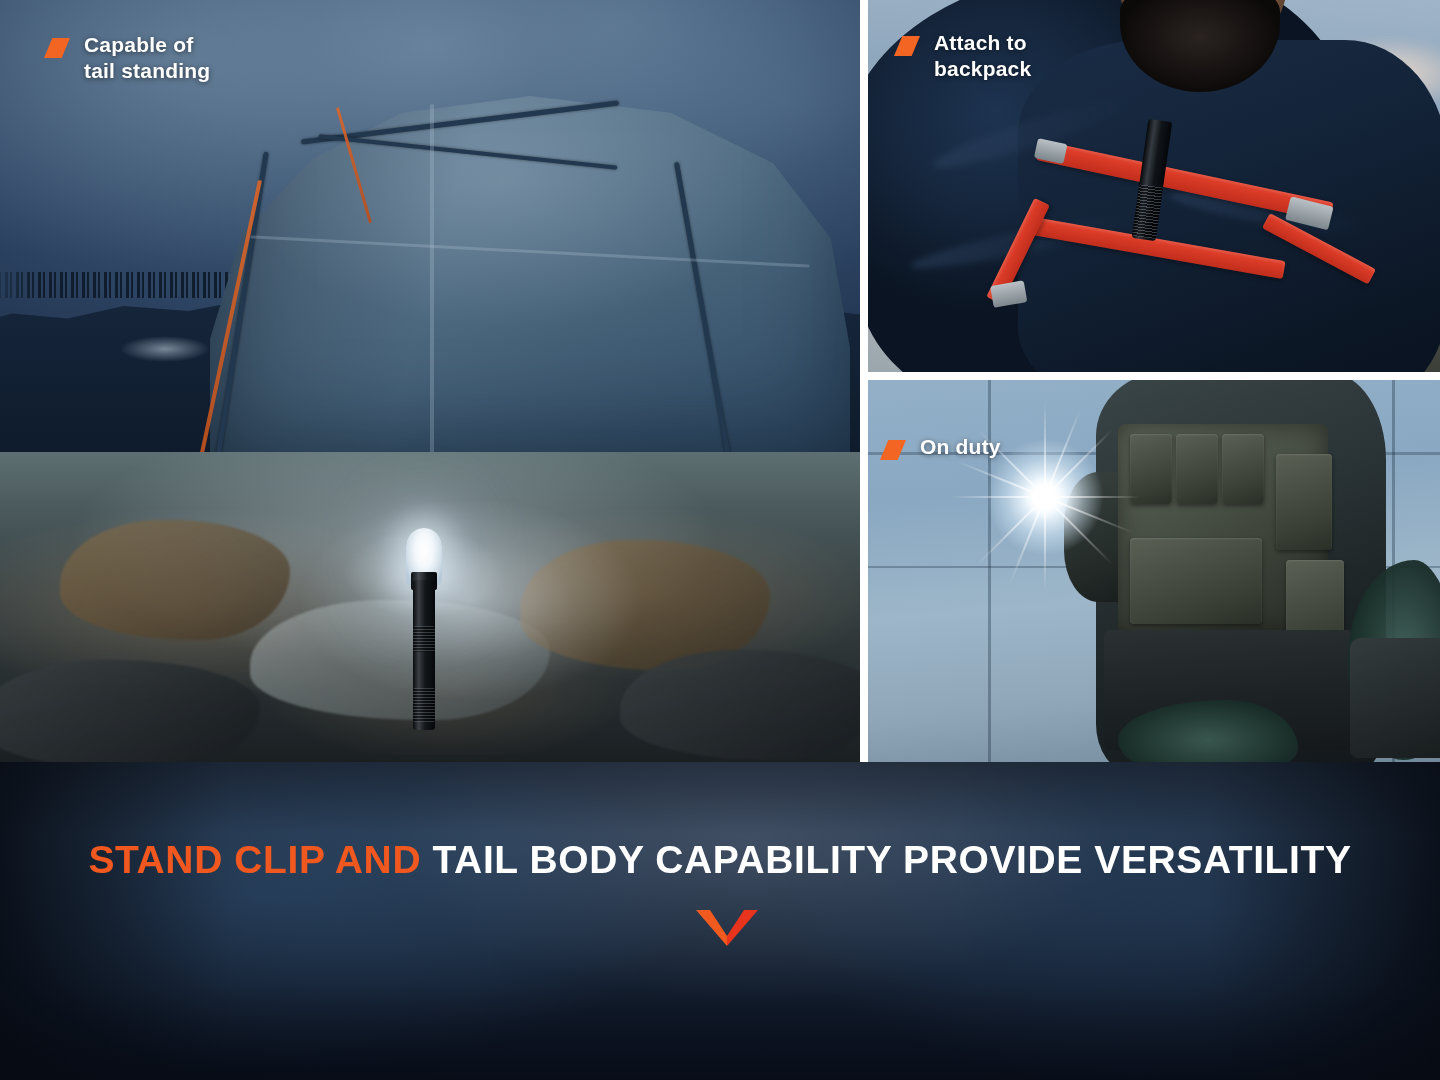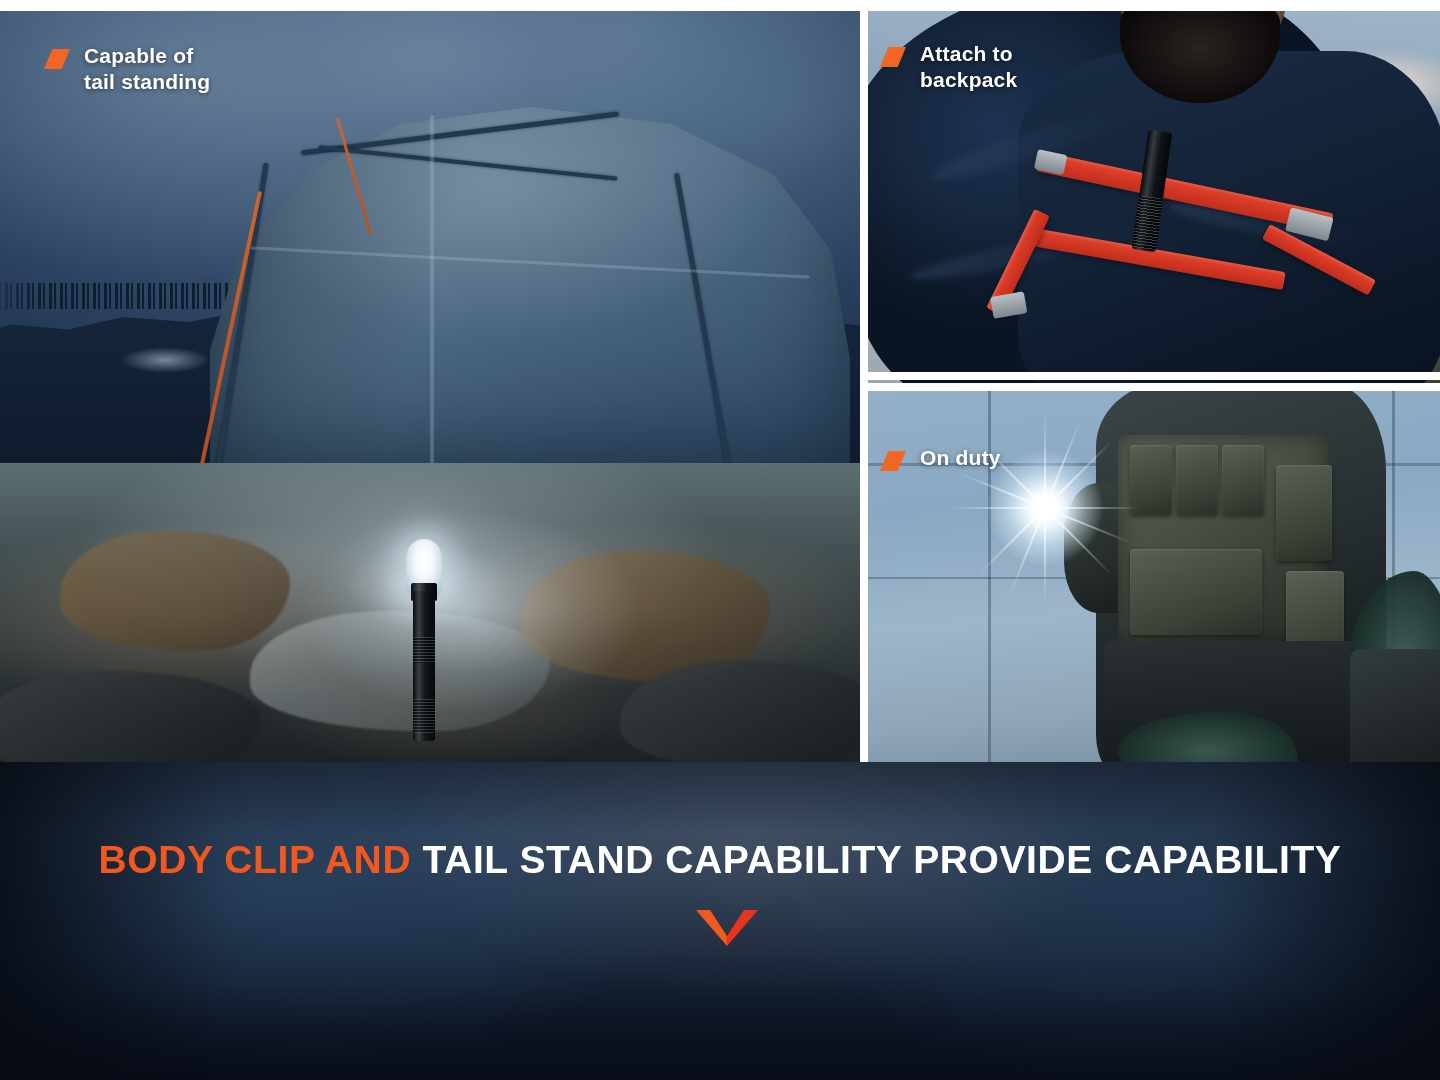--- a/index.html
+++ b/index.html
@@ -9,21 +9,21 @@
   body {
     width: 1440px; height: 1080px;
     font-family: "Liberation Sans", sans-serif;
     overflow: hidden;
   }
   .page { position: relative; width: 1440px; height: 1080px; background:#ffffff; }
 
   
   .photo-grid { position:absolute; left:0; top:0; width:1440px; height:762px; }
 
-  .panel { position:absolute; overflow:hidden;margin-top:11px; }
+  .panel { position:absolute; overflow:hidden; }
   .panel-main  { left:0;   top:0;   width:860px; height:762px; }
   .panel-top   { left:868px; top:0;   width:572px; height:372px; }
   .panel-bot   { left:868px; top:380px; width:640px; height:382px; }
 
   
   .camp-sky {
     position:absolute; inset:0;
     background:
       radial-gradient(120% 70% at 50% 6%, #5d7792 0%, #3f5a77 28%, #2b4260 55%, #1b2d47 80%, #132135 100%);
   }
@@ -387,21 +387,21 @@
       <div class="bp-buckle" style="left:168px;top:138px;transform:rotate(12deg);"></div>
       <div class="bp-buckle" style="left:420px;top:196px;width:44px;height:24px;transform:rotate(14deg);"></div>
       <div class="bp-buckle" style="left:124px;top:286px;width:34px;height:22px;transform:rotate(-10deg);"></div>
 
       <div class="bp-torch">
         <div class="bp-torch-body"></div>
         <div class="bp-torch-knurl" style="top:66px;"></div>
         <div class="bp-torch-knurl" style="top:96px;height:22px;"></div>
       </div>
 
-      <div class="label label-2" style="left:12px;top:30px;">
+      <div class="label label-2" style="left:26px;top:30px;">
         <span class="slash"></span>
         <span class="label-text">Attach to
 backpack</span>
       </div>
     </div>
 
     <div class="panel panel-bot">
       <div class="od-wall"></div>
       <div class="od-line" style="left:0;top:72px;width:100%;height:3px;"></div>
       <div class="od-line" style="left:0;top:186px;width:100%;height:2px;"></div>
@@ -441,21 +441,21 @@
 
     <div class="gap-v"></div>
     <div class="gap-h"></div>
   </div>
 
   <div class="banner">
     <div class="banner-bg"></div>
     <div class="banner-vignette"></div>
   </div>
 
-  <div class="headline"><span class="hl-orange">BODY CLIP AND</span><span class="hl-white"> </span><span class="hl-white">TAIL STAND CAPABILITY PROVIDE CAPABILITY</span></div>
+  <div class="headline"><span class="hl-orange">STAND CLIP AND</span><span class="hl-white"> </span><span class="hl-white">TAIL BODY CAPABILITY PROVIDE VERSATILITY</span></div>
 
   <svg class="chevron" viewBox="0 0 62 38">
     <polygon points="0,2 14,2 31,28 31,38" fill="#f05a1e"></polygon>
     <polygon points="62,2 48,2 31,28 31,38" fill="#e8341c"></polygon>
   </svg>
 
 
 </div>
 
 </body></html>

